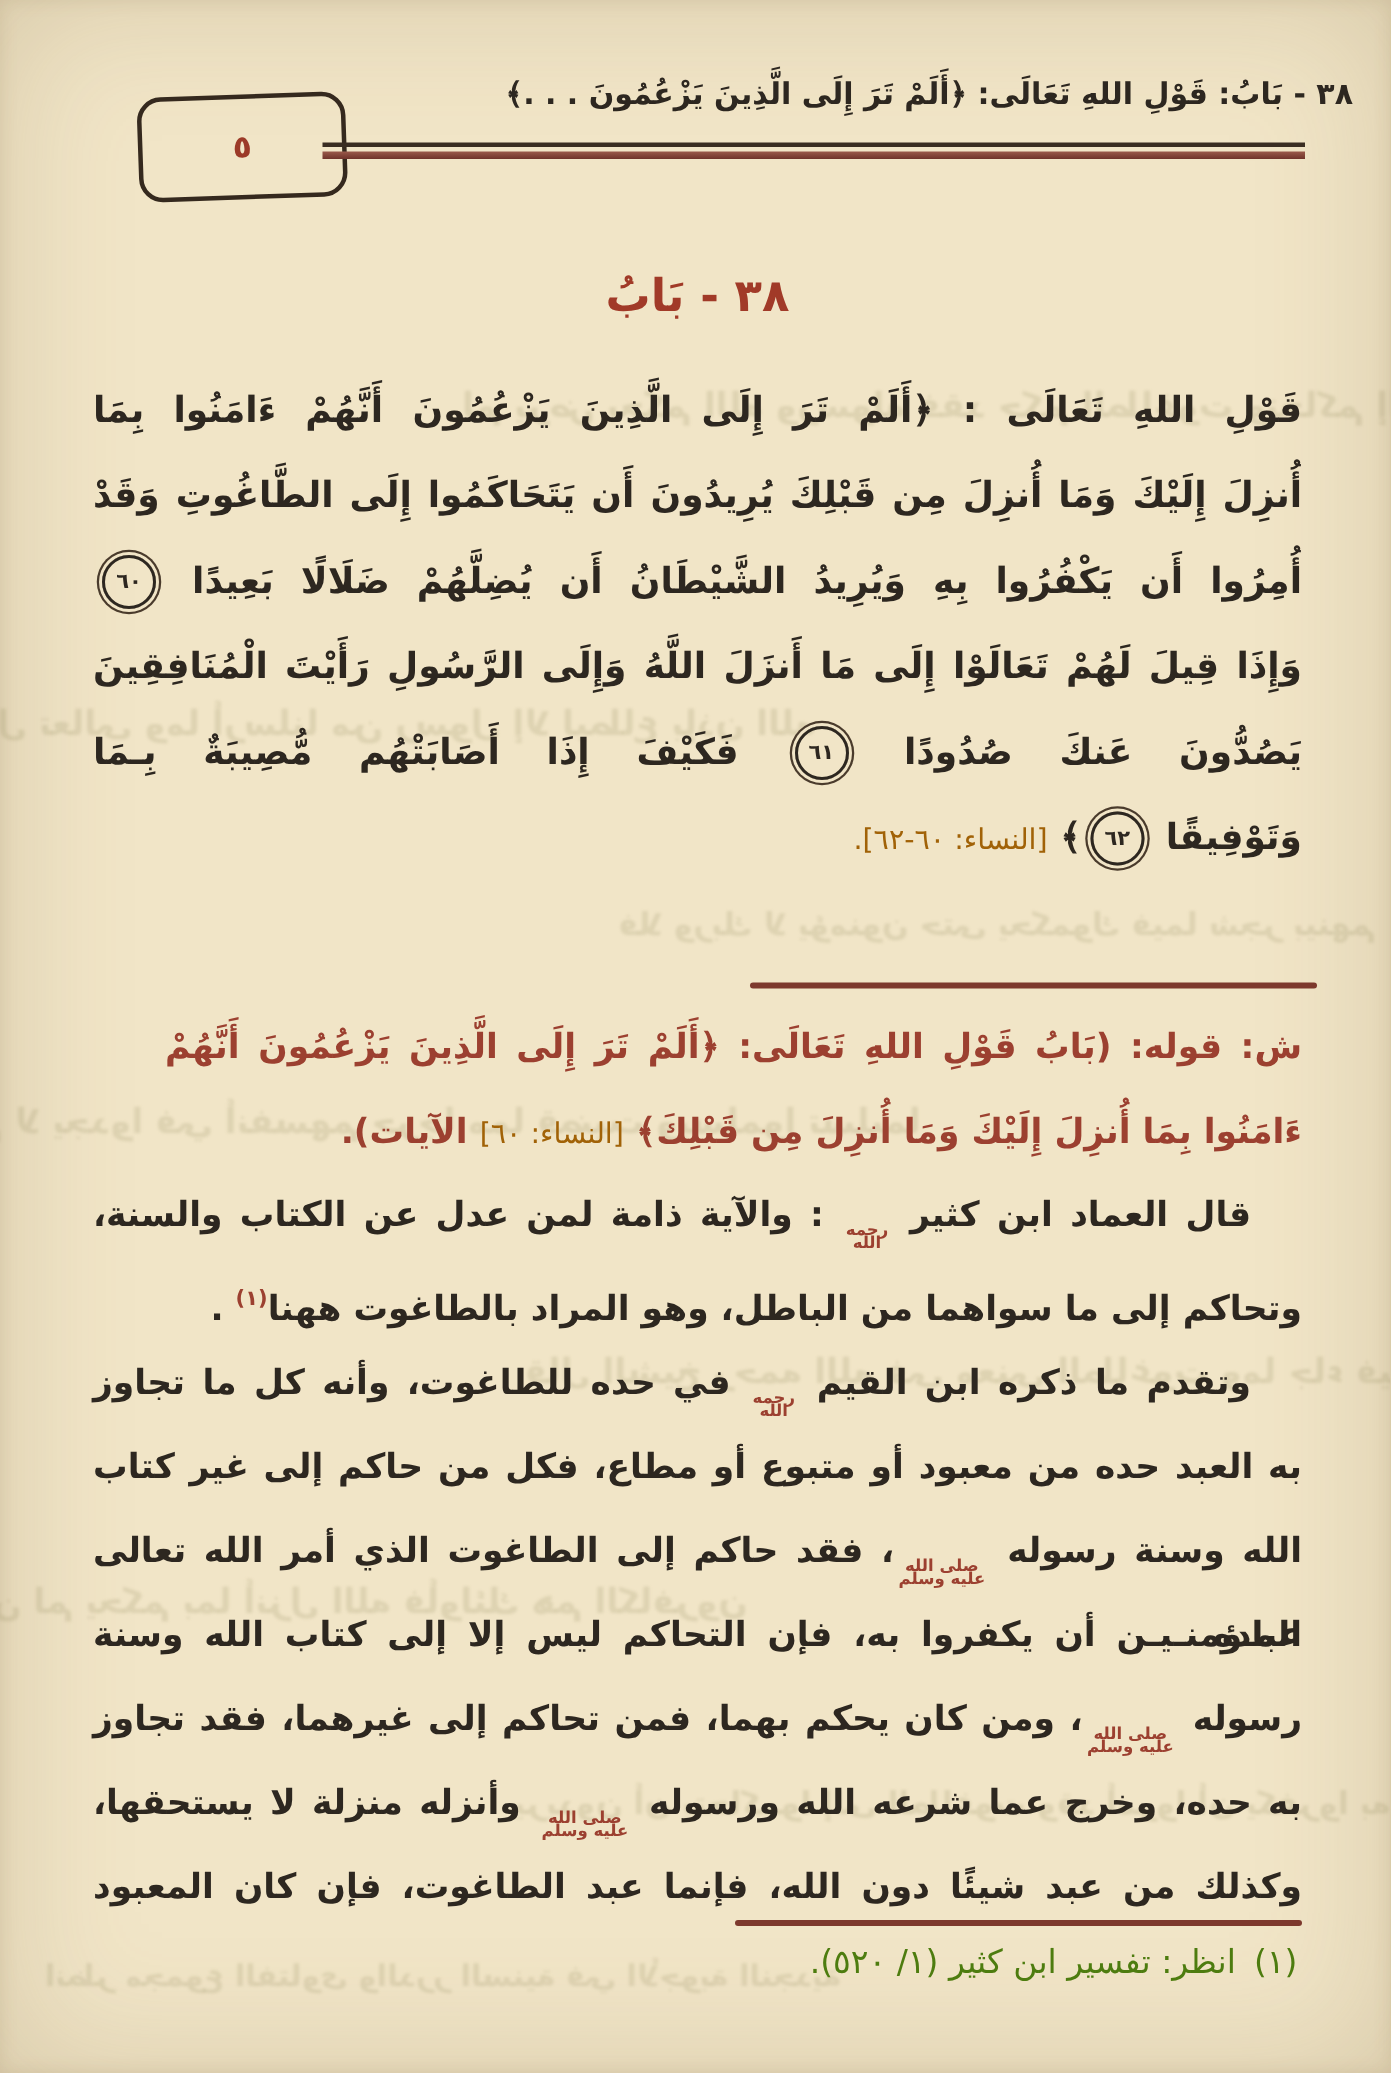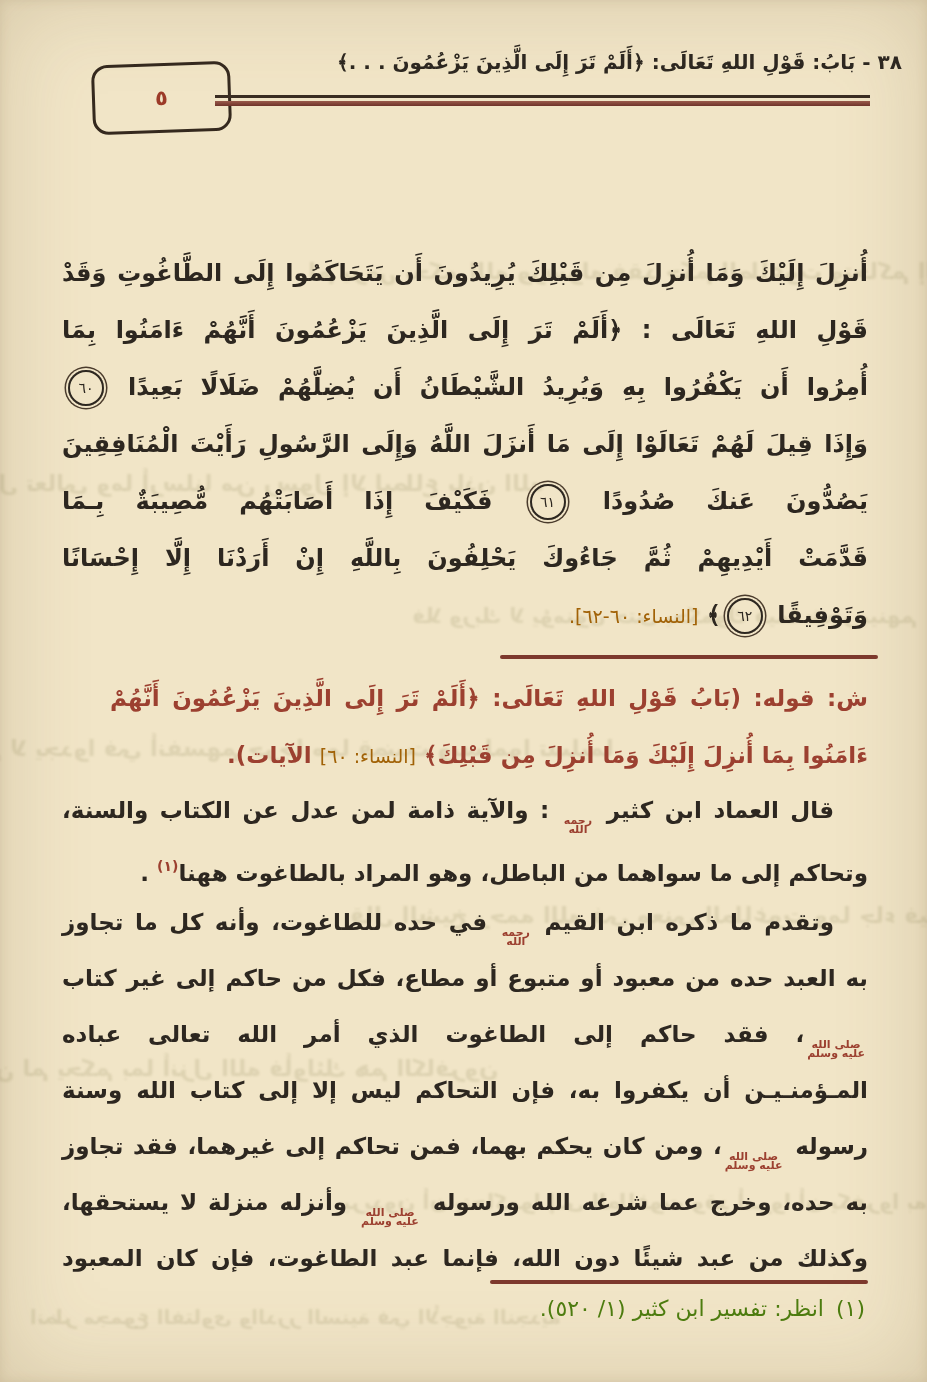--- a/index.html
+++ b/index.html
@@ -74,21 +74,21 @@
   .quran .line{height:57px;line-height:57px;}
   .sharh{position:absolute;top:670px;left:0;right:0;font-size:23px;font-weight:bold;color:#9c4030;margin-left:48px;}
   .sharh .line{height:57px;line-height:57px;}
   .commentary{position:absolute;top:782px;left:0;right:0;font-size:23px;font-weight:bold;color:#2d2720;}
   .commentary .line{height:56px;line-height:56px;}
   
   .ayah{
     display:inline-flex;align-items:center;justify-content:center;
     width:32px;height:32px;border:2px solid #2d2720;border-radius:50%;
     box-shadow:0 0 0 2px #f1e5c7, 0 0 0 3.5px #4a3b2c;
-    font-size:14px;font-weight:normal;color:#2d2720;
+    font-size:14px;font-weight:bold;color:#2d2720;
     vertical-align:middle;margin:0 6px;
   }
   .honorific{
     display:inline-flex;flex-direction:column;align-items:center;justify-content:center;
     font-size:11px;line-height:8.5px;font-weight:bold;color:#9c4030;
     vertical-align:-6px;margin:0 3px;
   }
   .fnref{color:#9c4030;font-size:14px;vertical-align:10px;font-weight:bold;}
   .cite,.qref{color:#a16207;font-weight:normal;font-size:19px;}
   
@@ -120,45 +120,45 @@
     <span class="page-number">٥</span>
   </div>
   <div class="running-title">٣٨ - بَابُ: قَوْلِ اللهِ تَعَالَى: ﴿أَلَمْ تَرَ إِلَى الَّذِينَ يَزْعُمُونَ . . .﴾</div>
   <div class="rule-thin"></div>
   <div class="rule-thick"></div>
 
   <div class="sep-quran"></div>
   <div class="sep-footnote"></div>
 
   <div class="content">
+    <div class="chapter-title">٣٨ - بَابُ</div>
     <div class="quran">
+        <div class="line"><span class="text">قَوْلِ اللهِ تَعَالَى : ﴿أَلَمْ تَرَ إِلَى الَّذِينَ يَزْعُمُونَ أَنَّهُمْ ءَامَنُوا بِمَا</span></div>
         <div class="line"><span class="text">أُنزِلَ إِلَيْكَ وَمَا أُنزِلَ مِن قَبْلِكَ يُرِيدُونَ أَن يَتَحَاكَمُوا إِلَى الطَّاغُوتِ وَقَدْ</span></div>
-        <div class="line"><span class="text">قَوْلِ اللهِ تَعَالَى : ﴿أَلَمْ تَرَ إِلَى الَّذِينَ يَزْعُمُونَ أَنَّهُمْ ءَامَنُوا بِمَا</span></div>
         <div class="line"><span class="text">أُمِرُوا أَن يَكْفُرُوا بِهِ وَيُرِيدُ الشَّيْطَانُ أَن يُضِلَّهُمْ ضَلَالًا بَعِيدًا </span><span class="ayah">٦٠</span></div>
         <div class="line"><span class="text">وَإِذَا قِيلَ لَهُمْ تَعَالَوْا إِلَى مَا أَنزَلَ اللَّهُ وَإِلَى الرَّسُولِ رَأَيْتَ الْمُنَافِقِينَ</span></div>
         <div class="line"><span class="text">يَصُدُّونَ عَنكَ صُدُودًا </span><span class="ayah">٦١</span><span class="text"> فَكَيْفَ إِذَا أَصَابَتْهُم مُّصِيبَةٌ بِـمَا</span></div>
-        <div class="line"><span class="text">قَدَّمَتْ أَيْدِيهِمْ ثُمَّ جَاءُوكَ يَحْلِفُونَ بِاللَّهِ إِنْ أَرَدْنَا إِلَّا إِحْسَانًا</span></div>
         <div class="line last"><span class="text">وَتَوْفِيقًا </span><span class="ayah">٦٢</span><span class="text">﴾ </span><span class="qref">[النساء: ٦٠-٦٢].</span></div>
       </div>
     <div class="sharh">
         <div class="line"><span class="text">ش: قوله: (بَابُ قَوْلِ اللهِ تَعَالَى: ﴿أَلَمْ تَرَ إِلَى الَّذِينَ يَزْعُمُونَ أَنَّهُمْ</span></div>
         <div class="line last"><span class="text">ءَامَنُوا بِمَا أُنزِلَ إِلَيْكَ وَمَا أُنزِلَ مِن قَبْلِكَ﴾ </span><span class="cite">[النساء: ٦٠]</span><span class="text"> الآيات).</span></div>
       </div>
     <div class="commentary">
         <div class="line indent"><span class="text">قال العماد ابن كثير </span><span class="honorific">
             <span>رحمه</span>
             <span>الله</span>
           </span><span class="text"> : والآية ذامة لمن عدل عن الكتاب والسنة،</span></div>
         <div class="line last"><span class="text">وتحاكم إلى ما سواهما من الباطل، وهو المراد بالطاغوت ههنا</span><span class="fnref">(١)</span><span class="text"> .</span></div>
         <div class="line indent"><span class="text">وتقدم ما ذكره ابن القيم </span><span class="honorific">
             <span>رحمه</span>
             <span>الله</span>
           </span><span class="text"> في حده للطاغوت، وأنه كل ما تجاوز</span></div>
         <div class="line"><span class="text">به العبد حده من معبود أو متبوع أو مطاع، فكل من حاكم إلى غير كتاب</span></div>
-        <div class="line"><span class="honorific">
+        <div class="line"><span class="text">الله وسنة رسوله </span><span class="honorific">
             <span>صلى الله</span>
             <span>عليه وسلم</span>
           </span><span class="text">، فقد حاكم إلى الطاغوت الذي أمر الله تعالى عباده</span></div>
         <div class="line"><span class="text">المـؤمنـيـن أن يكفروا به، فإن التحاكم ليس إلا إلى كتاب الله وسنة</span></div>
         <div class="line"><span class="text">رسوله </span><span class="honorific">
             <span>صلى الله</span>
             <span>عليه وسلم</span>
           </span><span class="text">، ومن كان يحكم بهما، فمن تحاكم إلى غيرهما، فقد تجاوز</span></div>
         <div class="line"><span class="text">به حده، وخرج عما شرعه الله ورسوله </span><span class="honorific">
             <span>صلى الله</span>

